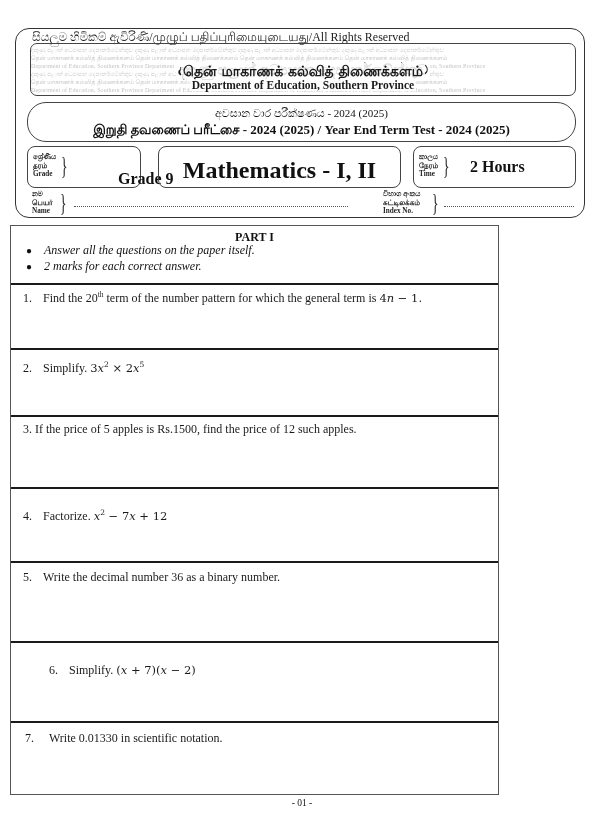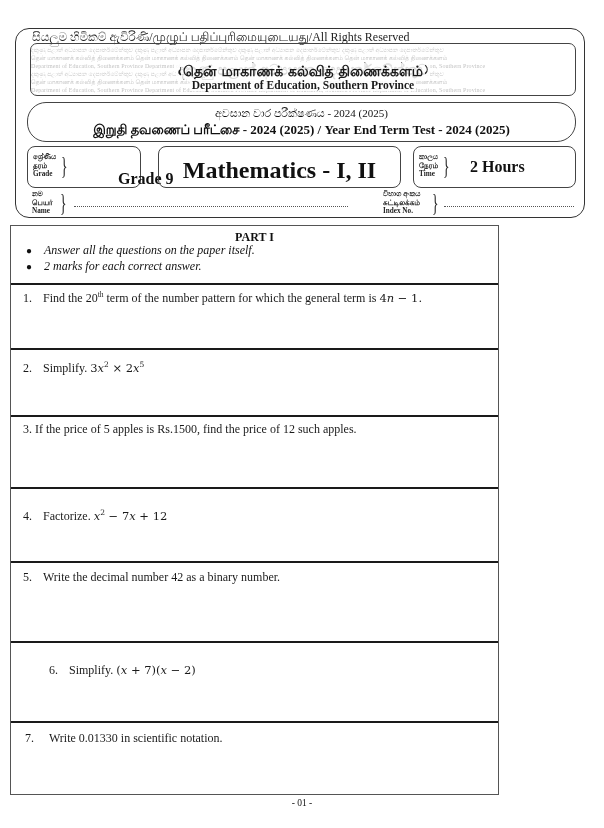--- a/index.html
+++ b/index.html
@@ -168,21 +168,21 @@
   </div>
 
   <div class="qrow" style="top:261px; height:74px;">
     <div class="qtext" style="top:12px; left:12px;margin-top:8px;">
       <span class="qnum">4.</span><span>Factorize. </span><span class="math"><span><i>x</i></span><sup>2</sup><span> − 7<i>x</i> + 12</span></span>
     </div>
   </div>
 
   <div class="qrow" style="top:335px; height:80px;">
     <div class="qtext" style="top:7px; left:12px;">
-      <span class="qnum">5.</span><span>Write the decimal number 42 as a binary number.</span>
+      <span class="qnum">5.</span><span>Write the decimal number 36 as a binary number.</span>
     </div>
   </div>
 
   <div class="qrow" style="top:415px; height:80px;">
     <div class="qtext" style="top:20px; left:12px;margin-left:26px;">
       <span class="qnum">6.</span><span>Simplify. </span><span class="math">(<i>x</i> + 7)(<i>x</i> − 2)</span>
     </div>
   </div>
 
   <div class="qrow" style="top:495px; height:73px;">

